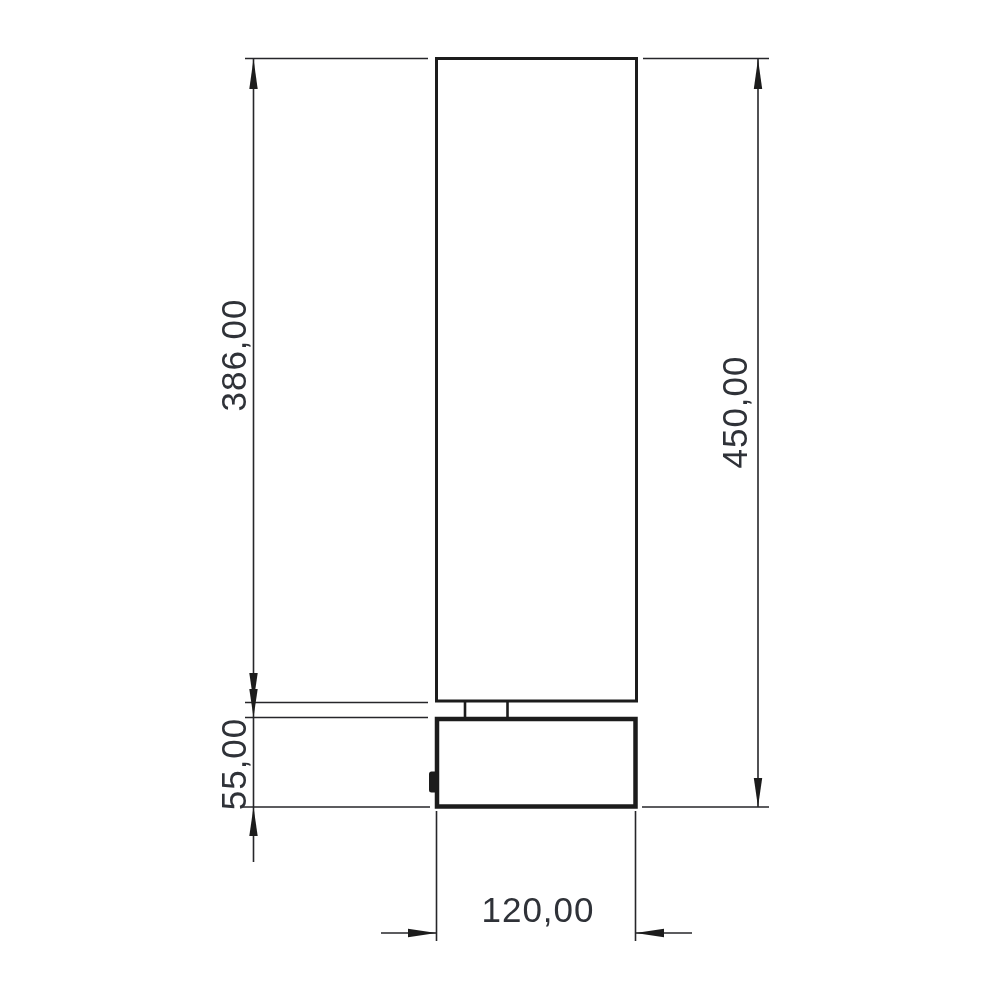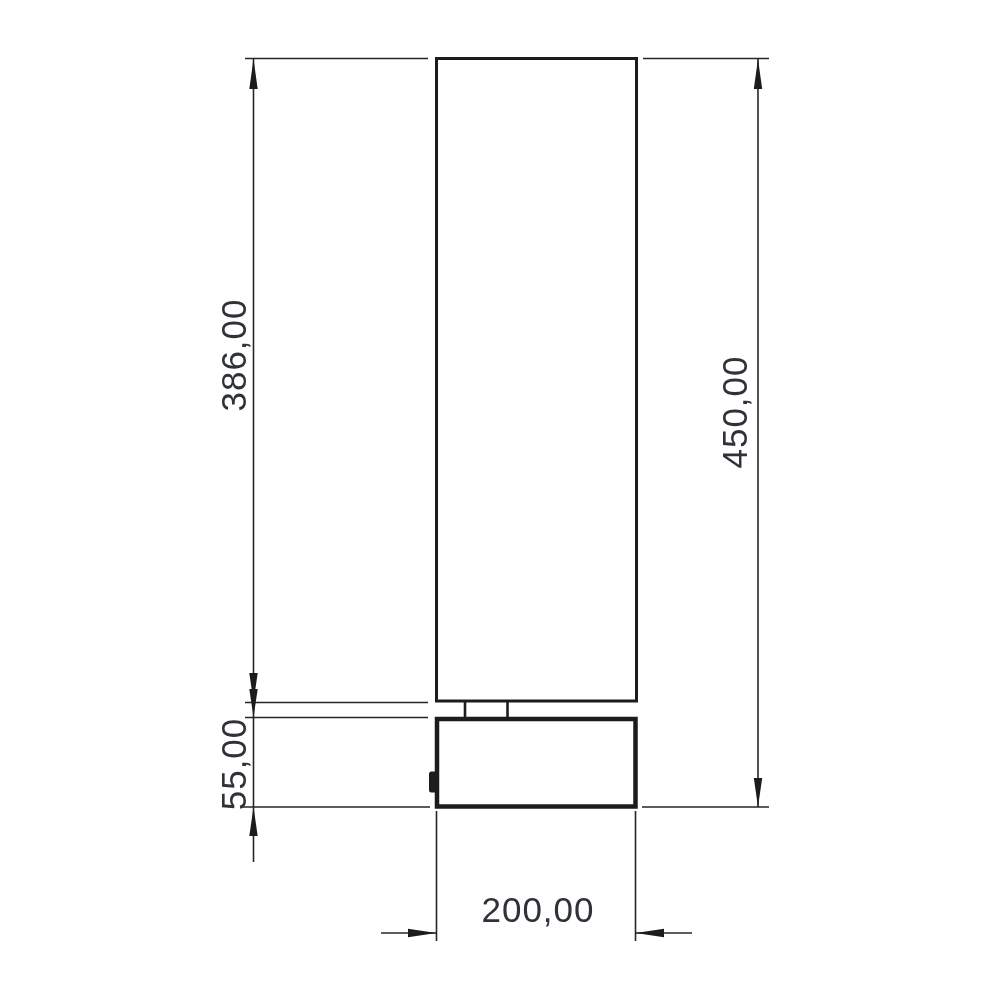--- a/index.html
+++ b/index.html
@@ -79,15 +79,15 @@
       <rect x="429" y="771.5" width="8.5" height="21" rx="2.5" fill="#1c1c1c" stroke="none"></rect>
     </g>
   </svg>
 
   <div class="dim-label rot" style="left:233px; top:355px;">386,00</div>
 
   <div class="dim-label rot" style="left:734px; top:412px;">450,00</div>
 
   <div class="dim-label rot" style="left:233px; top:764px;">55,00</div>
 
-  <div class="dim-label" style="left:538px; top:909px;">200,00</div>
+  <div class="dim-label" style="left:538px; top:909px;">120,00</div>
 
 </div>
 
 </body></html>

